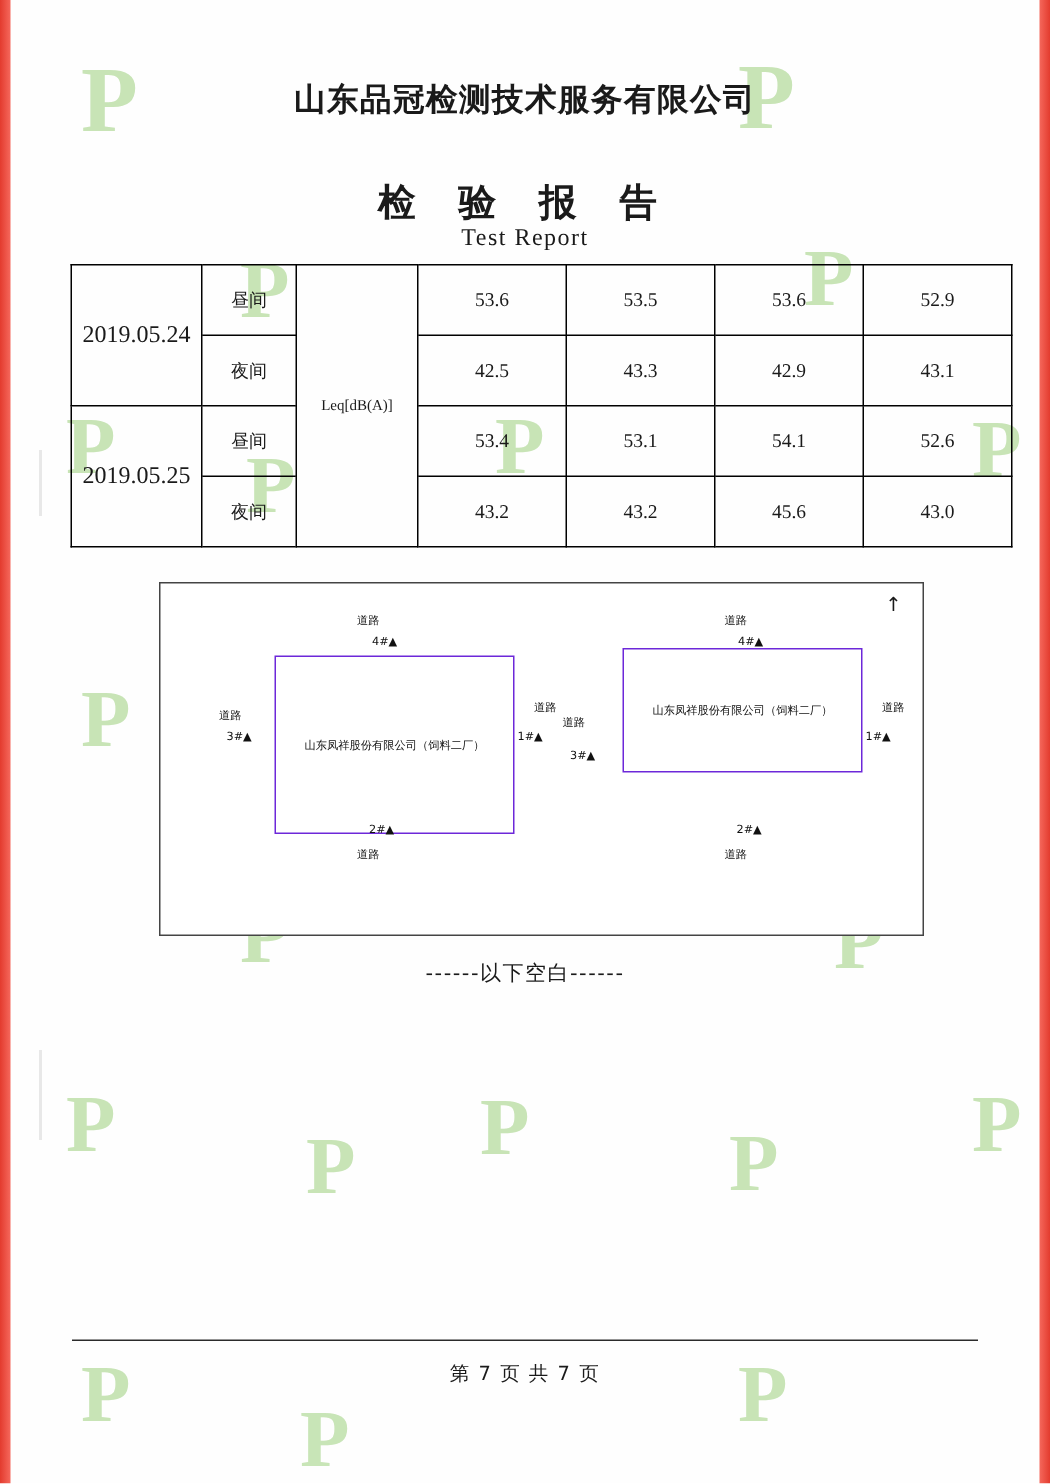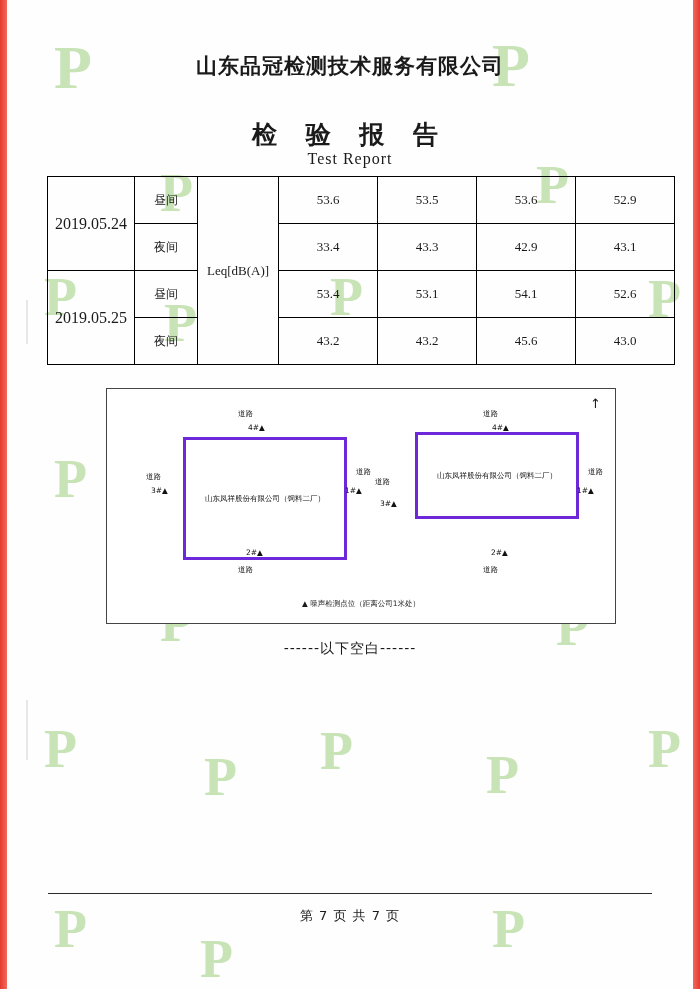--- a/index.html
+++ b/index.html
@@ -109,37 +109,37 @@
     width: 84px;
     font-size: 16px;
   }
   .data-table td.period {
     width: 60px;
     font-family: "DejaVu Sans", sans-serif;
     font-size: 12px;
   }
   .data-table td.unit {
     width: 78px;
-    font-size: 13px;
+    font-size: 10px;
   }
   .data-table td.val { width: 96px; font-size: 13px; }
 
   
   .diagram {
     position: absolute;
     top: 388px;
     left: 106px;
     width: 508px;
     height: 234px;
     border: 1px solid #444;
     background: #fff;
   }
   .plant {
     position: absolute;
-    border: 3px solid #6d28d9;
+    border: 1px solid #6d28d9;
     font-size: 7.5px;
     font-family: "DejaVu Sans", sans-serif;
     display: flex;
     align-items: center;
     justify-content: center;
     text-align: center;
     color: #111;
   }
   .plant-a { left: 76px; top: 48px; width: 158px; height: 117px; }
   .plant-b { left: 308px; top: 43px; width: 158px; height: 81px; }
@@ -240,21 +240,21 @@
         <td class="date" rowspan="2">2019.05.24</td>
         <td class="period">昼间</td>
         <td class="unit" rowspan="4">Leq[dB(A)]</td>
         <td class="val">53.6</td>
         <td class="val">53.5</td>
         <td class="val">53.6</td>
         <td class="val">52.9</td>
       </tr>
       <tr>
         <td class="period">夜间</td>
-        <td class="val">33.4</td>
+        <td class="val">42.5</td>
         <td class="val">43.3</td>
         <td class="val">42.9</td>
         <td class="val">43.1</td>
       </tr>
       <tr>
         <td class="date" rowspan="2">2019.05.25</td>
         <td class="period">昼间</td>
         <td class="val">53.4</td>
         <td class="val">53.1</td>
         <td class="val">54.1</td>
@@ -287,21 +287,20 @@
 
     <div class="dlabel" style="left:376px; top:20px;">道路</div>
     <div class="dlabel" style="left:385px; top:34px;">4#▲</div>
     <div class="dlabel" style="left:268px; top:88px;">道路</div>
     <div class="dlabel" style="left:273px; top:110px;">3#▲</div>
     <div class="dlabel" style="left:481px; top:78px;">道路</div>
     <div class="dlabel" style="left:470px; top:97px;">1#▲</div>
     <div class="dlabel" style="left:376px; top:176px;">道路</div>
     <div class="dlabel" style="left:384px; top:159px;">2#▲</div>
 
-    <div class="legend">▲   噪声检测点位（距离公司1米处）</div>
   </div>
 
   <div class="blank-note">------以下空白------</div>
 
   <div class="scan-speck" style="left:26px; top:300px; width:2px; height:44px;"></div>
   <div class="scan-speck" style="left:26px; top:700px; width:2px; height:60px;"></div>
 
   <div class="footer-line"></div>
   <div class="footer-text">第 7 页 共 7 页</div>
 

